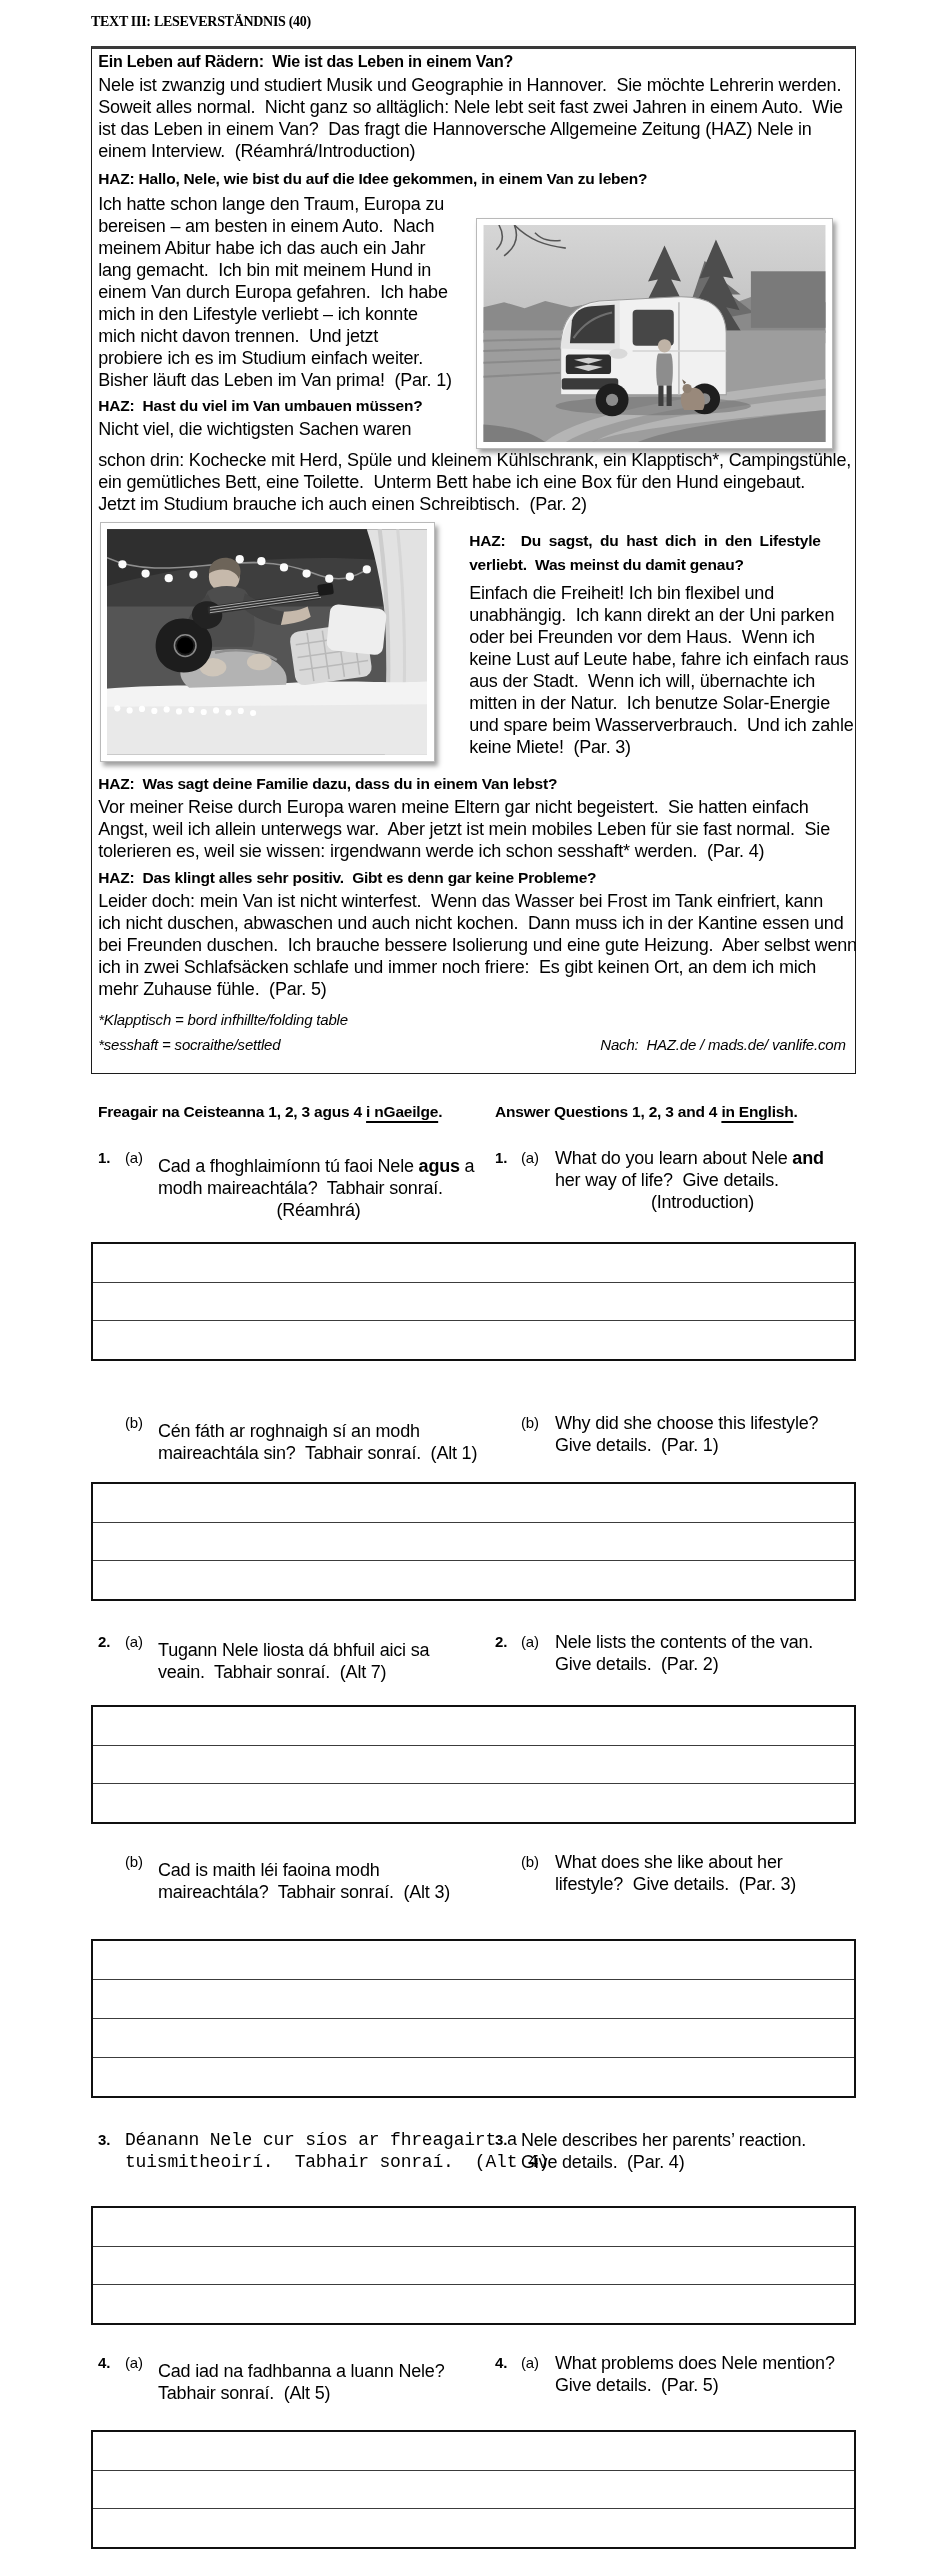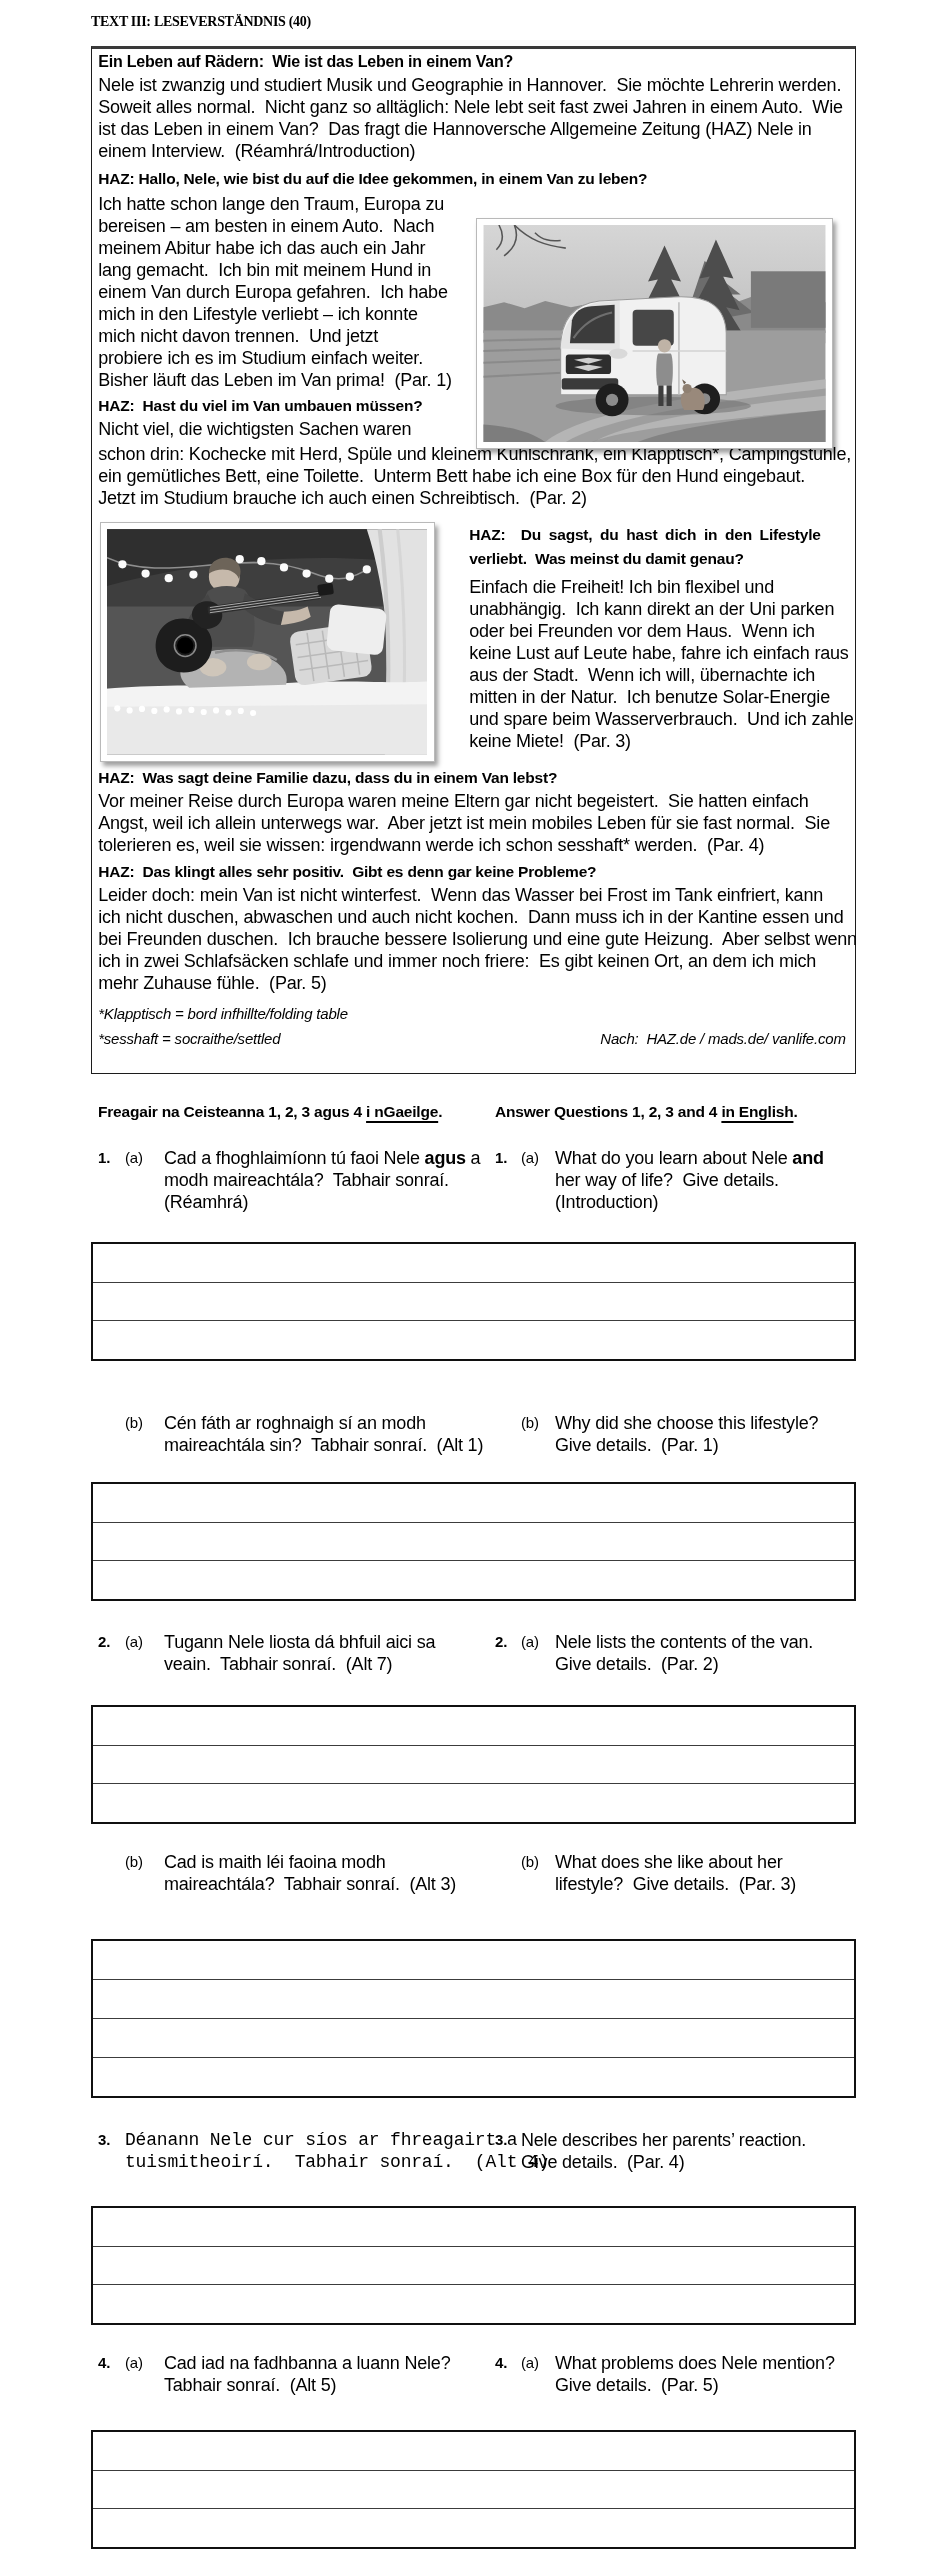--- a/index.html
+++ b/index.html
@@ -16,21 +16,21 @@
                border:1.5px solid #1c1c1c;border-top:3.6px solid #3a3a3a;background:#fff;
                padding:0 6.2px;position:absolute;}
   .art-h2{font-size:16px;font-weight:bold;line-height:20.6px;margin:3.1px 0 0;white-space:pre;}
   .art-h3{font-size:15.5px;font-weight:bold;line-height:20.6px;margin:0;white-space:pre;}
   .ln{font-size:18px;line-height:22px;white-space:pre;}
   .intro{margin-top:1px;}
   .h3-q1{margin-top:7.2px;}
   .par1{margin-top:3.6px;}
   .h3-q2{margin-top:4.6px;}
   .par2a{margin-top:1.5px;}
-  .par2b{margin-top:3px;}
+  .par2b{margin-top:9px;}
   .par3wrap{position:relative;margin-top:2.1px;height:242px;}
   .rightcol{margin-left:371px;width:382px;padding-top:12.4px;}
   .rightcol .art-h3{line-height:24px;}
   .jline{word-spacing:3.6px;}
   .par3{margin-top:5.2px;}
   .h3-q4{margin-top:15.5px;}
   .par4{margin-top:1.5px;}
   .h3-q5{margin-top:5.2px;}
   .par5{margin-top:1.5px;}
   .fns{margin-top:7.2px;}
@@ -49,25 +49,25 @@
   .instr span.col-ga{position:absolute;left:98px;white-space:pre;}
   .instr span.col-en{position:absolute;left:495px;white-space:pre;}
   .u{text-decoration:underline;text-decoration-thickness:1.5px;text-underline-offset:3.6px;}
 
   .qblock{position:absolute;left:0;width:937px;font-size:15px;}
   .qblock .qn{position:absolute;font-weight:bold;white-space:pre;line-height:22px;}
   .qblock .ql{position:absolute;white-space:pre;line-height:22px;}
   .qn.ga{left:98px;} .ql.ga{left:125px;}
   .qn.en{left:495px;} .ql.en{left:521px;}
   .qtext{position:absolute;}
-  .qtext.ga{left:164px;width:321px;}
+  .qtext.ga{left:158px;width:321px;margin-top:8px;}
   .qtext.en{left:555px;width:295px;}
   .qtext.noL-ga{left:125px;width:354px;font-family:Liberation Mono, monospace;}
   .qtext.noL-en{left:521px;width:329px;}
-  .alignr{text-align:left;}
+  .alignr{text-align:center;}
   b{font-weight:bold;}
 
   
   .abox{position:absolute;left:91px;width:765px;box-sizing:border-box;border:2.1px solid #101010;
         background:#fff;display:flex;flex-direction:column;}
   .abox .row{flex:1;border-top:1px solid #3c3c3c;}
   .abox .row:first-child{border-top:none;}
 
   
   .q5block{position:absolute;left:0;width:937px;font-size:15px;}

